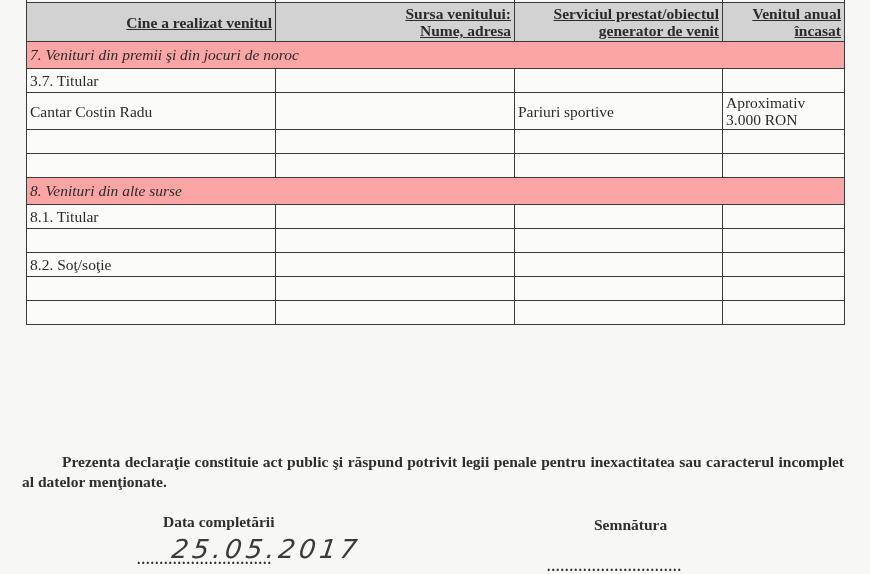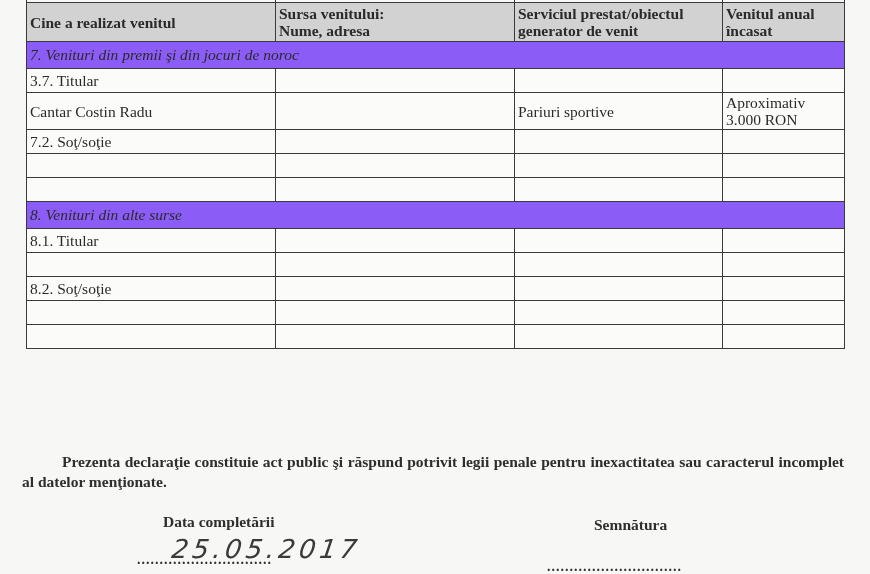--- a/index.html
+++ b/index.html
@@ -21,27 +21,28 @@
     padding: 0 3px;
     font-size: 15.5px;
     vertical-align: middle;
     overflow: hidden;
     white-space: nowrap;
   }
   .table tr.top-edge td { height: 2px; border-top: none; padding: 0; }
   .table th {
     background: #d2d2d2;
     font-weight: bold;
-    text-align: left;
+    text-align: right;
     line-height: 17px;
     height: 38px;
     font-size: 15.5px;
+    text-decoration: underline;
   }
   .table tr.section td {
-    background: #8b5cf6;
+    background: #fca5a5;
     font-style: italic;
     height: 26px;
     line-height: 18px;
   }
   .table tr.row td { height: 23px; background: #fbfbfa; }
   .table tr.row.tall td { height: 36px; line-height: 17px; }
   .center { }
   .statement {
     position: absolute; left: 22px; top: 452px; width: 822px;
     font-weight: bold; font-size: 15.5px; line-height: 20px;
@@ -106,26 +107,20 @@
     <td></td>
     <td></td>
   </tr>
   <tr class="row tall">
     <td>Cantar Costin Radu</td>
     <td></td>
     <td class="center">Pariuri sportive</td>
     <td class="center"><span>Aproximativ</span><br><span>3.000 RON</span></td>
   </tr>
   <tr class="row">
-    <td>7.2. Soţ/soţie</td>
-    <td></td>
-    <td></td>
-    <td></td>
-  </tr>
-  <tr class="row">
     <td></td>
     <td></td>
     <td></td>
     <td></td>
   </tr>
   <tr class="row">
     <td></td>
     <td></td>
     <td></td>
     <td></td>

